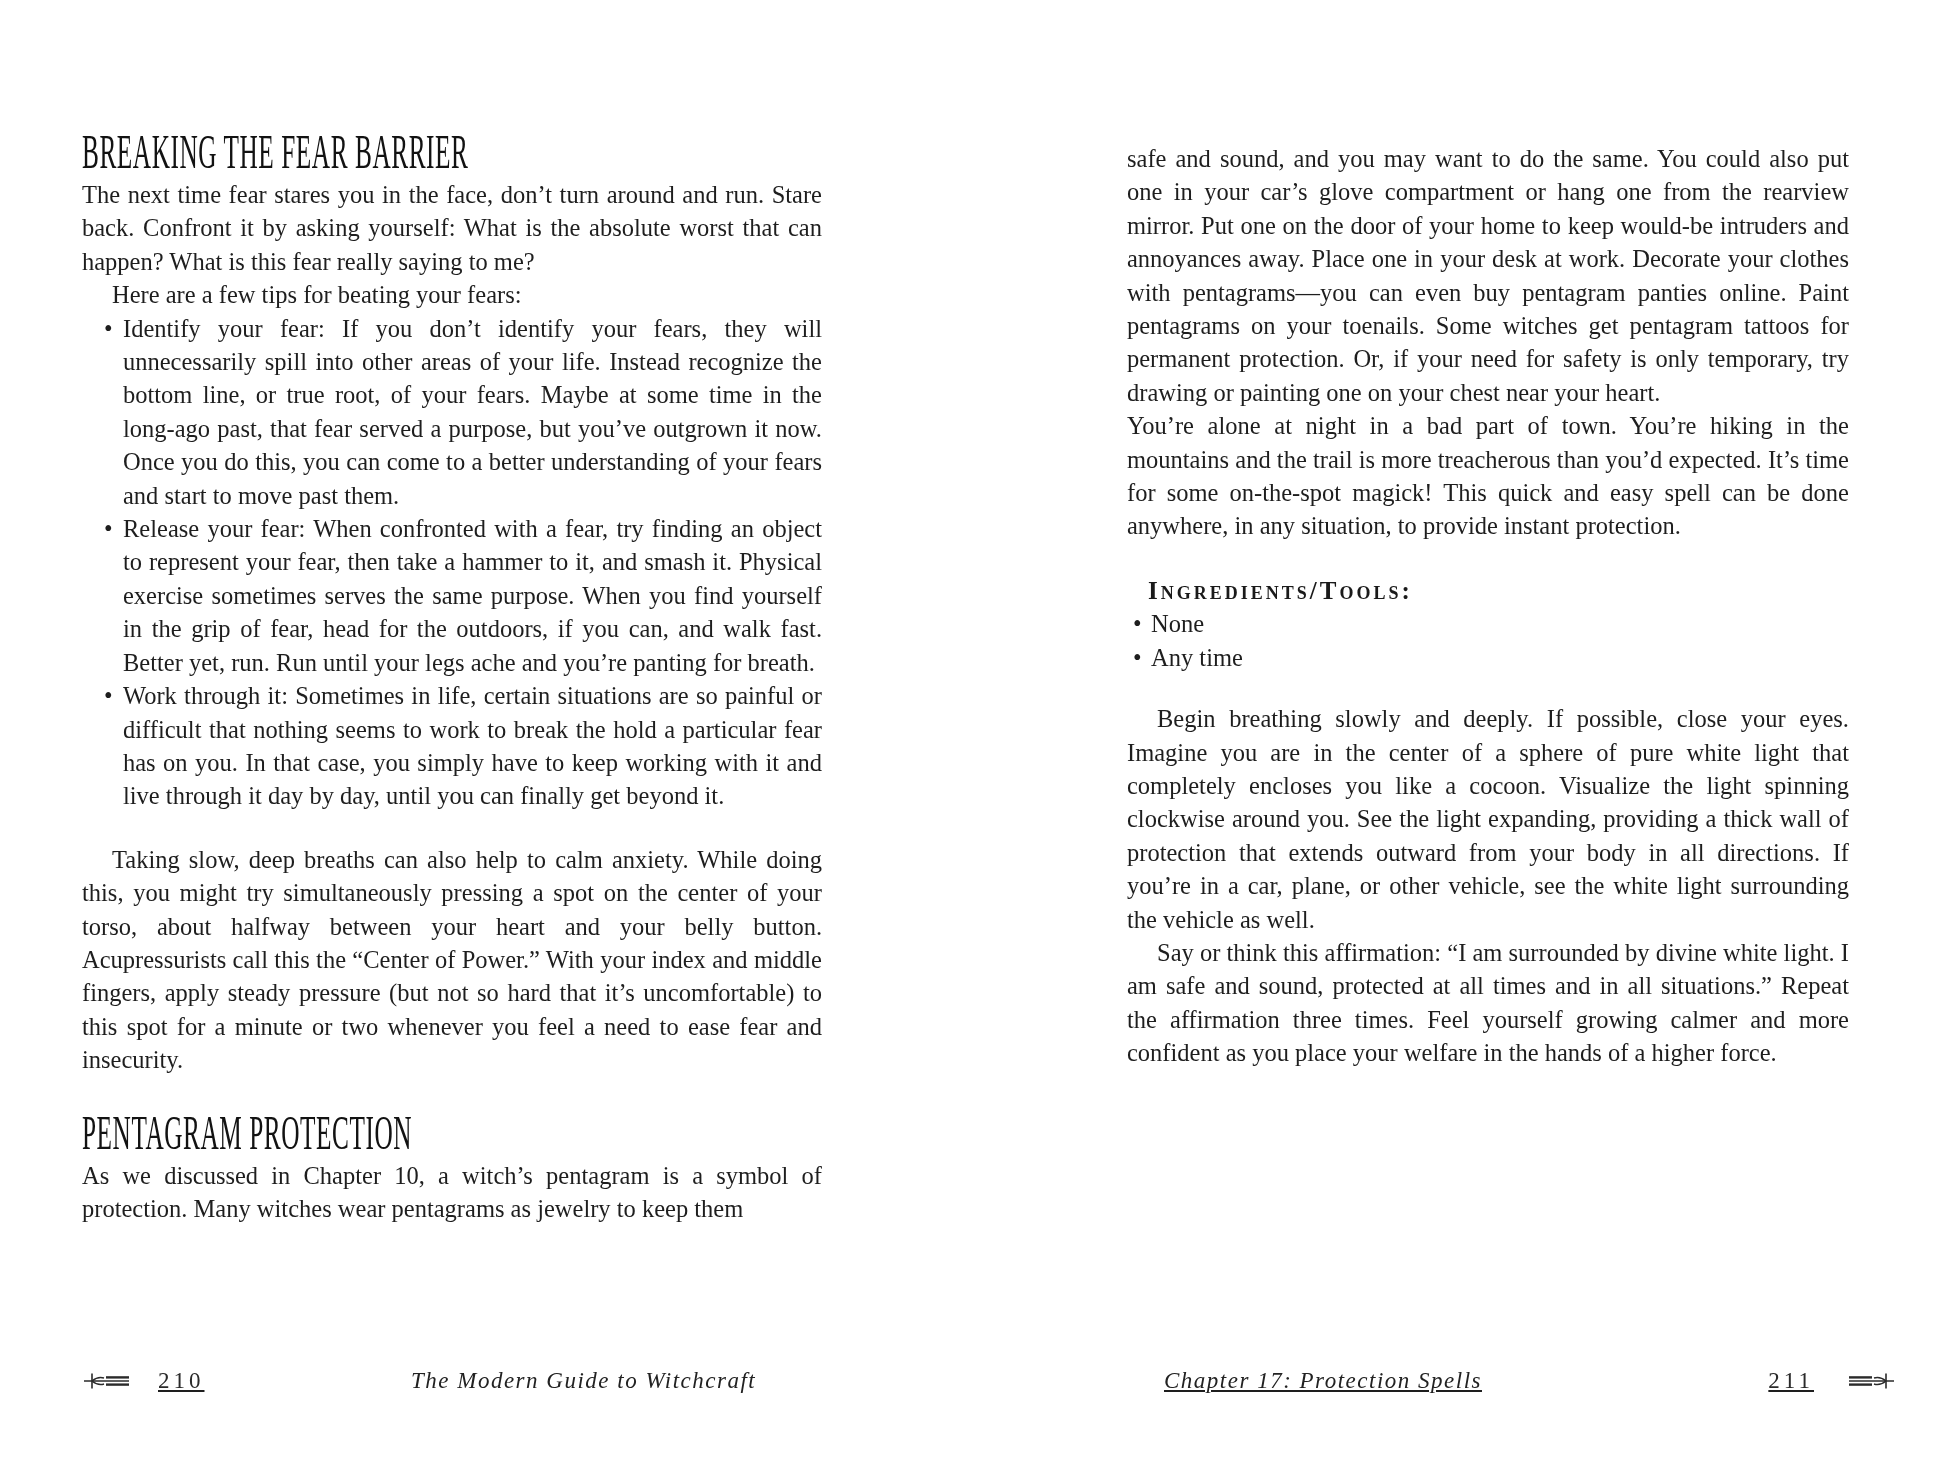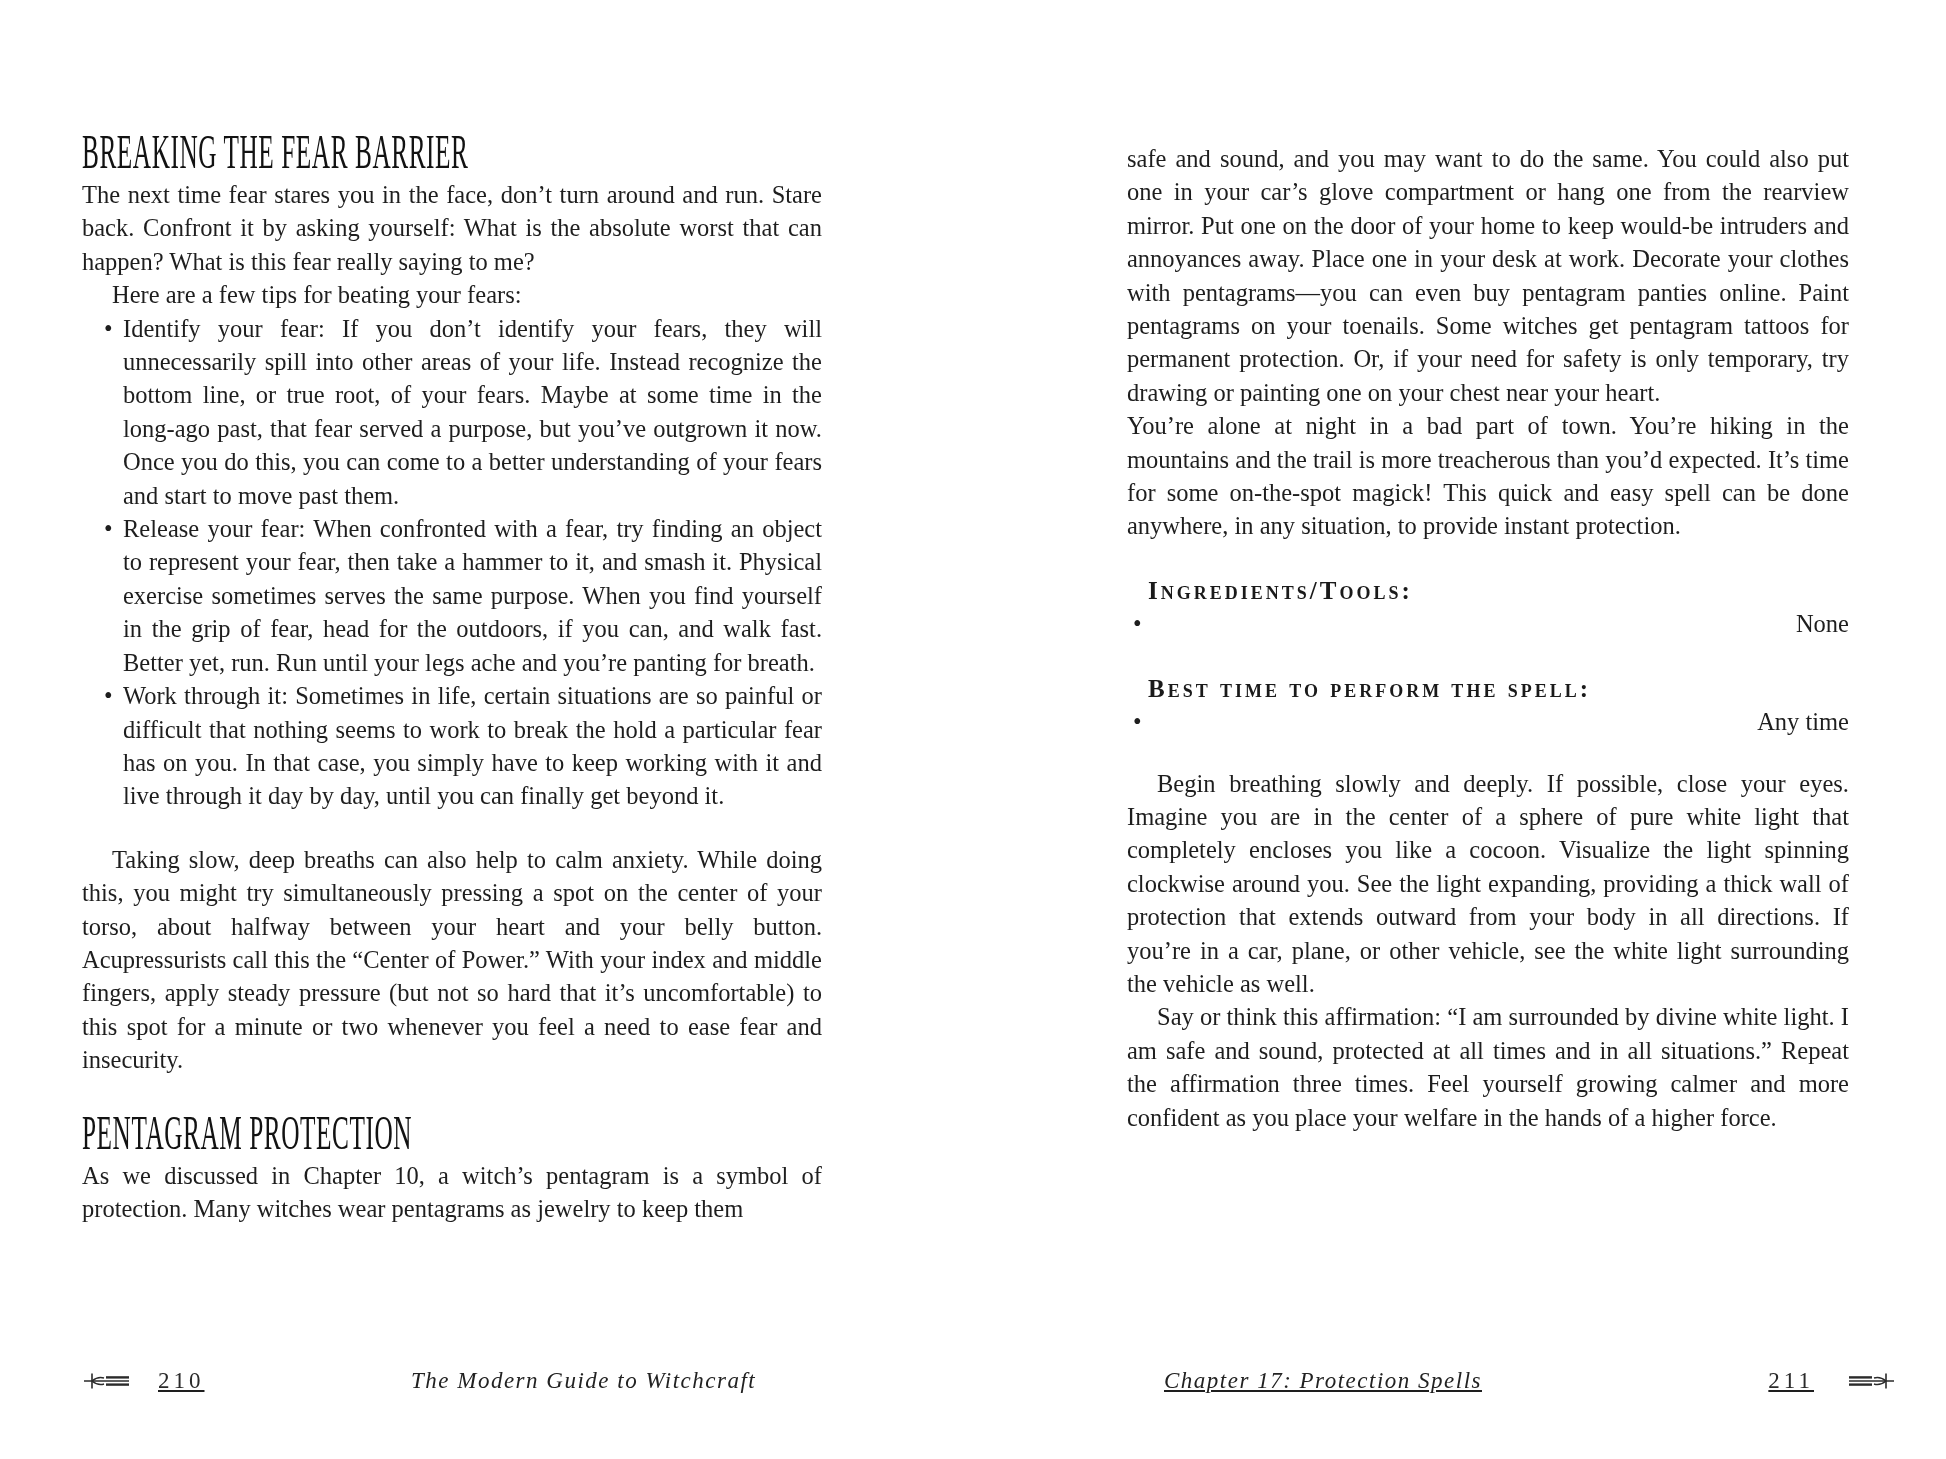--- a/index.html
+++ b/index.html
@@ -74,21 +74,20 @@
     margin-top: 31px;
     margin-left: 21px;
     color: #1a1a1a;
   }
   ul.plain {
     list-style: none;
   }
   ul.plain li {
     position: relative;
     padding-left: 24px;
-    text-align: right;
   }
   ul.plain li::before {
     content: "\2022";
     position: absolute;
     left: 6px;
     top: 0;
   }
   .r-para1 { margin-top: 28px; }
 
   .footer {
@@ -147,21 +146,20 @@
   <div class="col col-right">
     <p class="body cont-para">safe and sound, and you may want to do the same. You could also put one in your car’s glove compartment or hang one from the rearview mirror. Put one on the door of your home to keep would-be intruders and annoyances away. Place one in your desk at work. Decorate your clothes with pentagrams—you can even buy pentagram panties online. Paint pentagrams on your toenails. Some witches get pentagram tattoos for permanent protection. Or, if your need for safety is only temporary, try drawing or painting one on your chest near your heart.</p>
 
     <p class="body">You’re alone at night in a bad part of town. You’re hiking in the mountains and the trail is more treacherous than you’d expected. It’s time for some on-the-spot magick! This quick and easy spell can be done anywhere, in any situation, to provide instant protection.</p>
 
     <div class="subhead">Ingredients/Tools:</div>
     <ul class="plain">
       <li>None</li>
     </ul>
 
-    <div class="subhead">Best time to perform the spell:</div>
     <ul class="plain">
       <li>Any time</li>
     </ul>
 
     <p class="body indent r-para1">Begin breathing slowly and deeply. If possible, close your eyes. Imagine you are in the center of a sphere of pure white light that completely encloses you like a cocoon. Visualize the light spinning clockwise around you. See the light expanding, providing a thick wall of protection that extends outward from your body in all directions. If you’re in a car, plane, or other vehicle, see the white light surrounding the vehicle as well.</p>
     <p class="body indent">Say or think this affirmation: “I am surrounded by divine white light. I am safe and sound, protected at all times and in all situations.” Repeat the affirmation three times. Feel yourself growing calmer and more confident as you place your welfare in the hands of a higher force.</p>
   </div>
 
   <div class="footer footer-left">
     <span class="arrow-orn">

